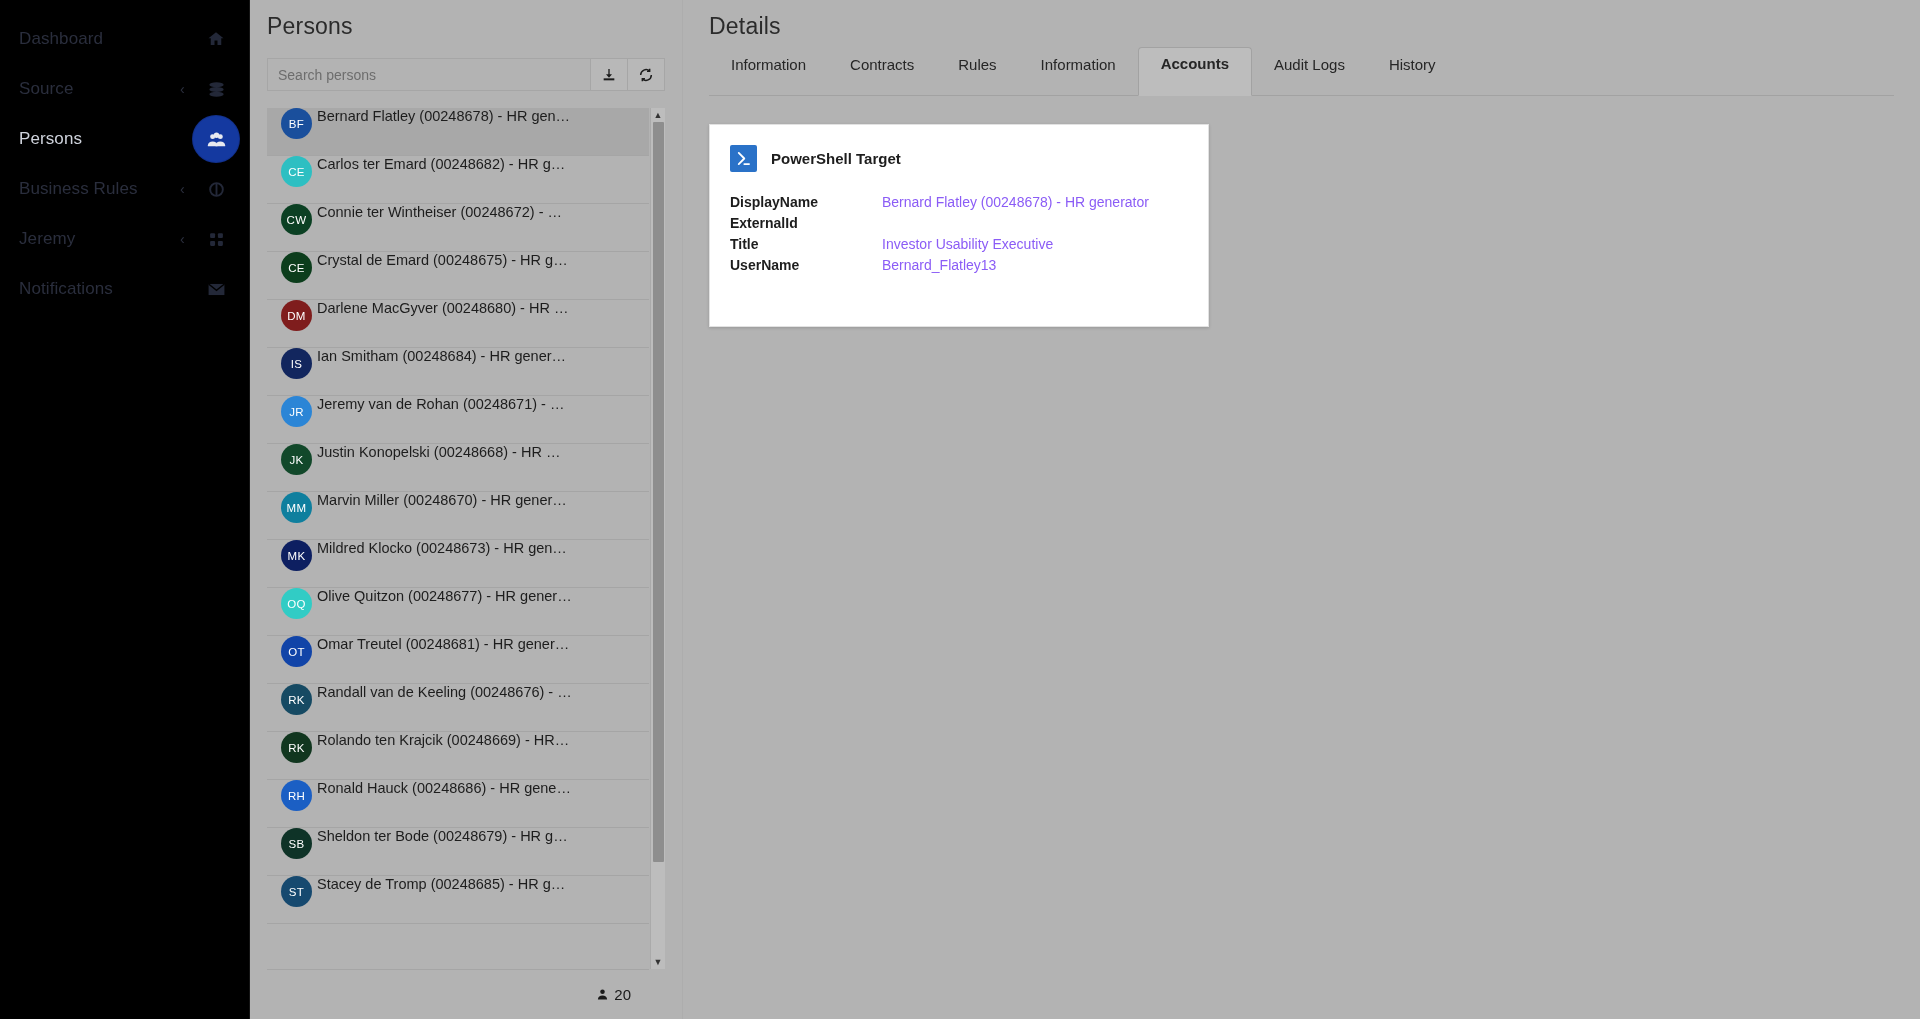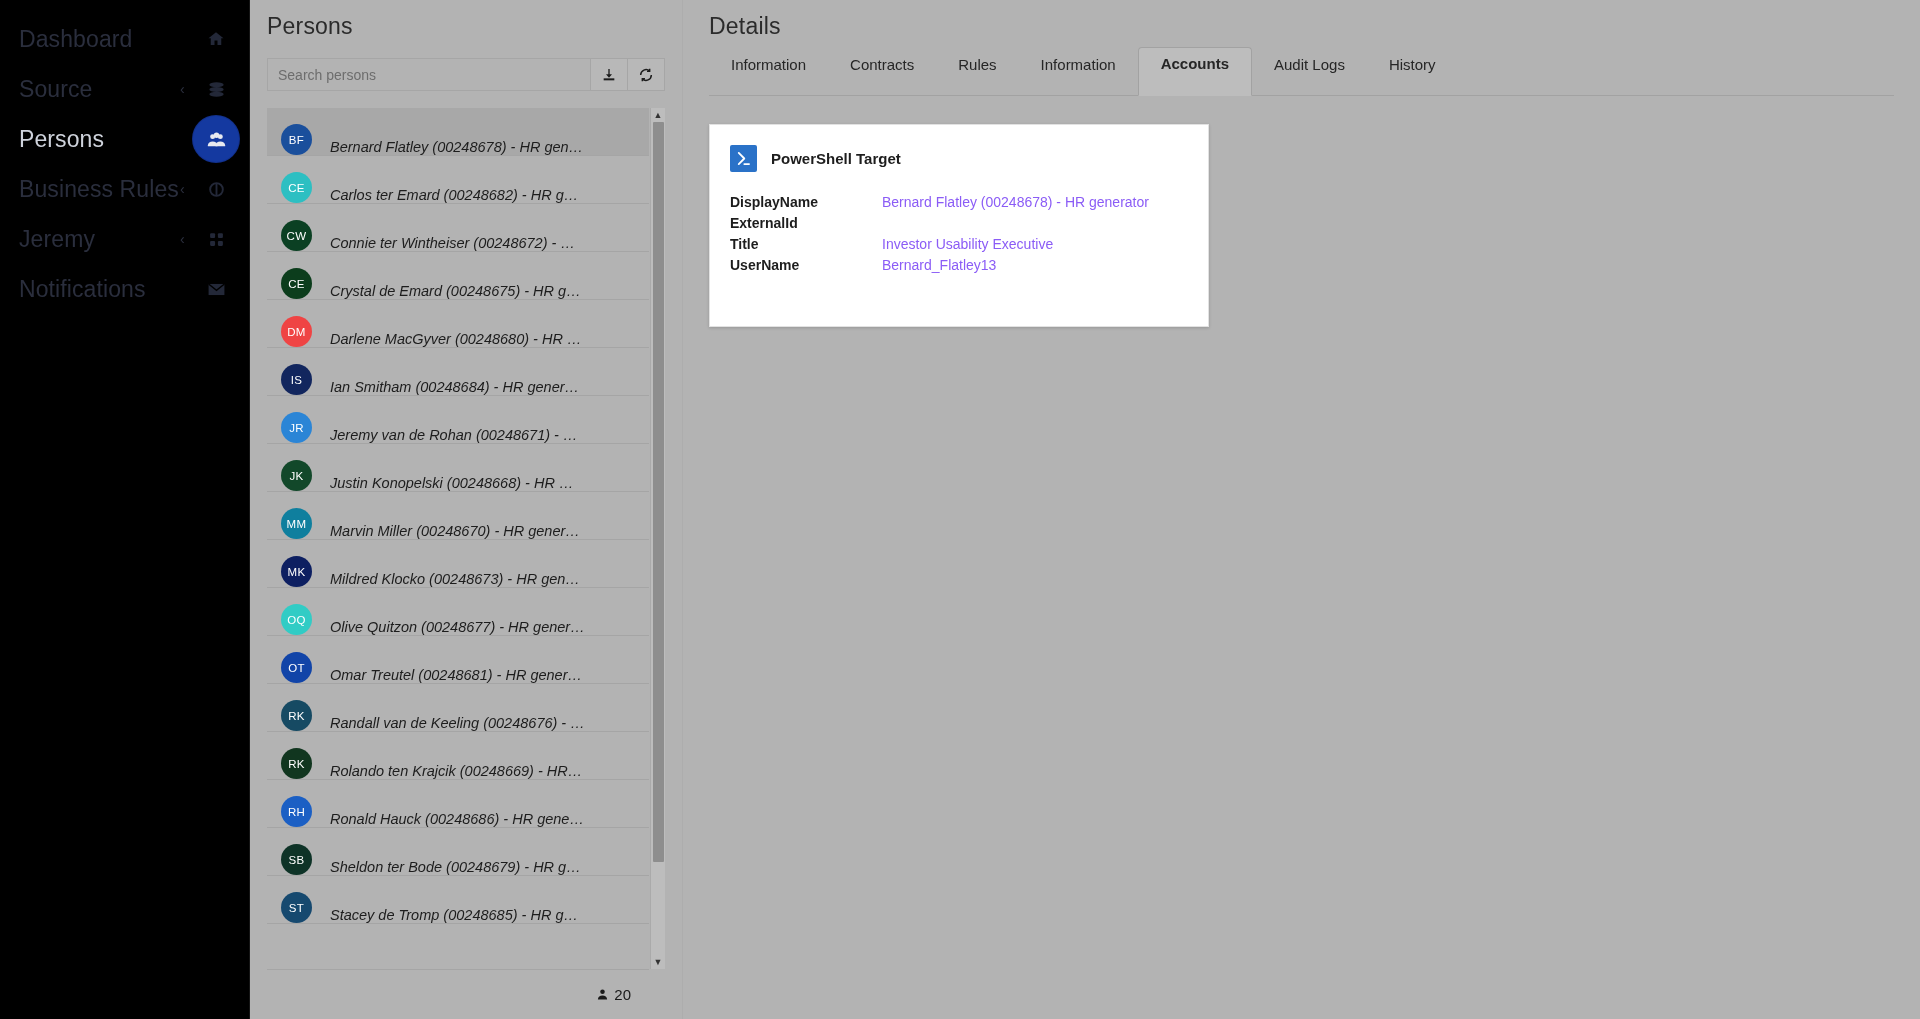--- a/index.html
+++ b/index.html
@@ -27,21 +27,21 @@
     border-right: 1px solid #151515;
   }
   .nav-item {
     height: 50px;
     display: flex;
     align-items: center;
     position: relative;
     padding: 0 0 0 19px;
   }
   .nav-label {
-    font-size: 23px;
+    font-size: 17px;
     color: #2a2e3d;
     letter-spacing: .1px;
     white-space: nowrap;
   }
   .nav-item.active .nav-label {
     color: #cfd3dc;
   }
   .nav-chevron {
     position: absolute;
     left: 180px;
@@ -120,45 +120,44 @@
     background: #b3b3b3;
   }
   .list-scroll {
     position: absolute;
     inset: 0 16px 50px 0;
     overflow: hidden;
   }
   .person-row {
     height: 48px;
     display: flex;
-    align-items: flex-end;
+    align-items: flex-start;
     border-bottom: 1px solid #a5a5a5;
     padding-left: 14px;
     cursor: pointer;
     background: transparent;
   }
   .person-row.selected { background: #a8a8a8; }
   .avatar {
     width: 31px; height: 31px;
     border-radius: 50%;
     flex: 0 0 31px;
     display: flex; align-items: center; justify-content: center;
     color: #ffffff;
     font-size: 11.5px;
     letter-spacing: .3px;
     font-family: "Liberation Sans", sans-serif;
   }
   .person-name {
-    margin-left: 18px;
+    margin-left: 5px;
     font-size: 14.5px;
     color: #1d1d1d;
     white-space: nowrap;
     overflow: hidden;
     text-overflow: ellipsis;
-    font-style: italic;
   }
   .scrollbar {
     position: absolute;
     right: 0; top: 0; bottom: 50px;
     width: 15px;
     background: #bdbdbd;
     border-left: 1px solid #aaa;
   }
   .sb-arrow {
     height: 14px;
@@ -391,21 +390,21 @@
           </div>
           <div class="person-row">
             <div class="avatar" style="background: rgb(11, 64, 35);">CW</div>
             <div class="person-name">Connie ter Wintheiser (00248672) - …</div>
           </div>
           <div class="person-row">
             <div class="avatar" style="background: rgb(12, 61, 28);">CE</div>
             <div class="person-name">Crystal de Emard (00248675) - HR g…</div>
           </div>
           <div class="person-row">
-            <div class="avatar" style="background: #ef4444;">DM</div>
+            <div class="avatar" style="background: #7f1d1d;">DM</div>
             <div class="person-name">Darlene MacGyver (00248680) - HR …</div>
           </div>
           <div class="person-row">
             <div class="avatar" style="background: rgb(18, 38, 94);">IS</div>
             <div class="person-name">Ian Smitham (00248684) - HR gener…</div>
           </div>
           <div class="person-row">
             <div class="avatar" style="background: rgb(43, 133, 214);">JR</div>
             <div class="person-name">Jeremy van de Rohan (00248671) - …</div>
           </div>

